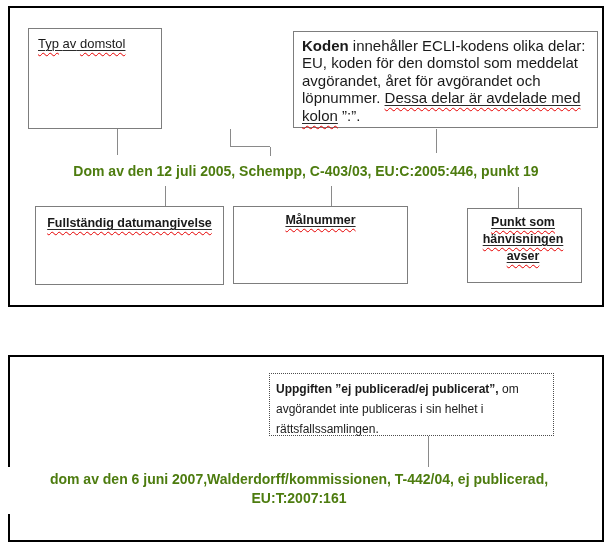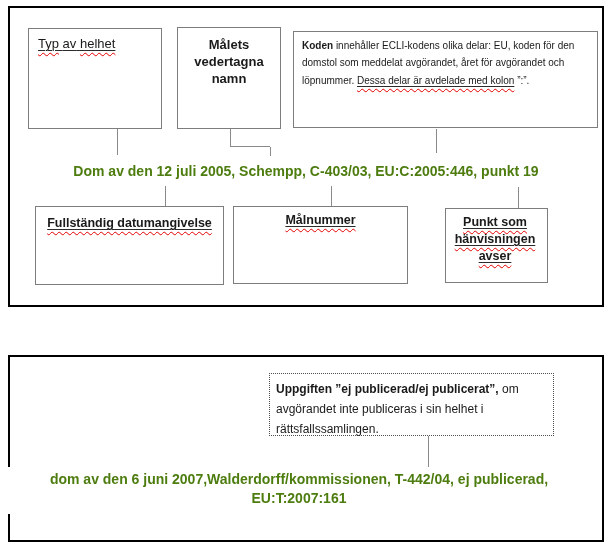--- a/index.html
+++ b/index.html
@@ -19,28 +19,25 @@
   .label-center{text-align:center;font-weight:bold;font-size:12.5px;line-height:17px;}
 </style>
 </head>
 <body>
 
 <div class="page">
 
   <div class="frame" style="left:8px;top:6px;width:596px;height:301px;"></div>
 
   <div class="gbox" style="left:28px;top:28px;width:134px;height:101px;padding:7px 0 0 9px;font-size:13px;">
-    <span class="uline"><span class="sq">Typ</span> <span>av</span> <span class="sq">helhet</span></span>
+    <span class="uline"><span class="sq">Typ</span> <span>av</span> <span class="sq">domstol</span></span>
   </div>
 
-  <div class="gbox label-center" style="left:177px;top:27px;width:104px;height:102px;padding:8px 8px 0 8px;font-size:13px;">
-    <span>Målets vedertagna namn</span>
-  </div>
 
-  <div class="gbox" style="left:293px;top:31px;width:305px;height:97px;padding:5px 8px;font-size:10px;line-height:17.4px;">
+  <div class="gbox" style="left:293px;top:31px;width:305px;height:97px;padding:5px 8px;font-size:15px;line-height:17.4px;">
     <span class="bold">Koden</span><span> innehåller ECLI-kodens olika delar: EU, koden för den domstol som meddelat avgörandet, året för avgörandet och löpnummer. </span><span class="uline"><span class="sq">Dessa delar är avdelade med kolon</span></span><span> ”:”.</span>
   </div>
 
   <div class="vline" style="left:117px;top:129px;height:26px;"></div>
   <div class="elbow" style="left:230px;top:129px;width:40px;height:18px;"></div>
   <div class="vline" style="left:270px;top:147px;height:9px;"></div>
   <div class="vline" style="left:436px;top:129px;height:24px;"></div>
 
   <div class="citation" style="left:10px;top:163px;width:592px;">Dom av den 12 juli 2005, Schempp, C-403/03, EU:C:2005:446, punkt 19</div>
 
@@ -49,21 +46,21 @@
   <div class="vline" style="left:518px;top:187px;height:21px;"></div>
 
   <div class="gbox label-center" style="left:35px;top:206px;width:189px;height:79px;padding-top:8px;white-space:nowrap;">
     <span class="uline"><span class="sq">Fullständig datumangivelse</span></span>
   </div>
 
   <div class="gbox label-center" style="left:233px;top:206px;width:175px;height:78px;padding-top:5px;">
     <span class="uline"><span class="sq">Målnummer</span></span>
   </div>
 
-  <div class="gbox label-center" style="left:445px;top:208px;width:103px;height:75px;padding:5px 7px 0 4px;">
+  <div class="gbox label-center" style="left:467px;top:208px;width:115px;height:75px;padding:5px 7px 0 4px;">
     <span class="uline"><span class="sq">Punkt som hänvisningen avser</span></span>
   </div>
 
   <div class="frame" style="left:8px;top:355px;width:596px;height:187px;"></div>
 
   <div class="dotbox" style="left:269px;top:373px;width:285px;height:63px;padding:5px 6px;font-size:12px;line-height:20px;">
     <span class="bold">Uppgiften ”ej publicerad/ej publicerat”,</span><span> om avgörandet inte publiceras i sin helhet i rättsfallssamlingen.</span>
   </div>
 
   <div class="vline" style="left:428px;top:436px;height:34px;"></div>

